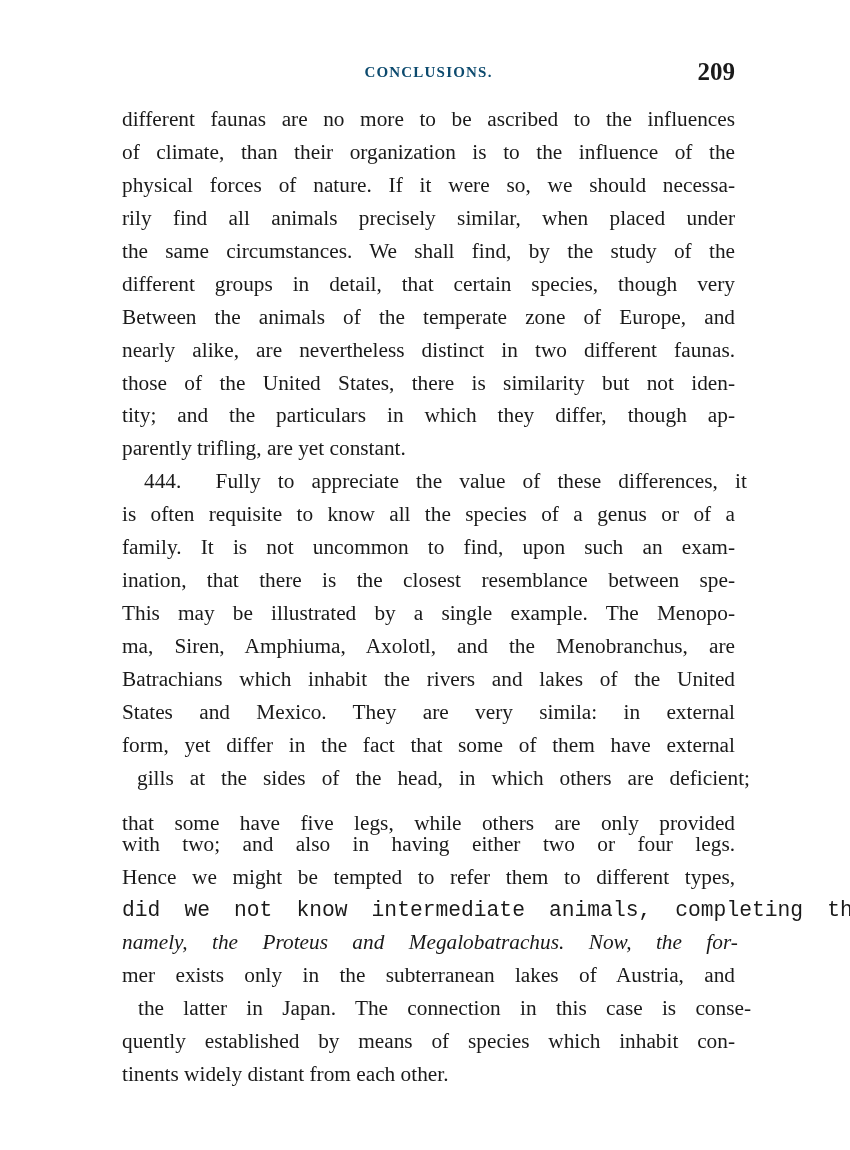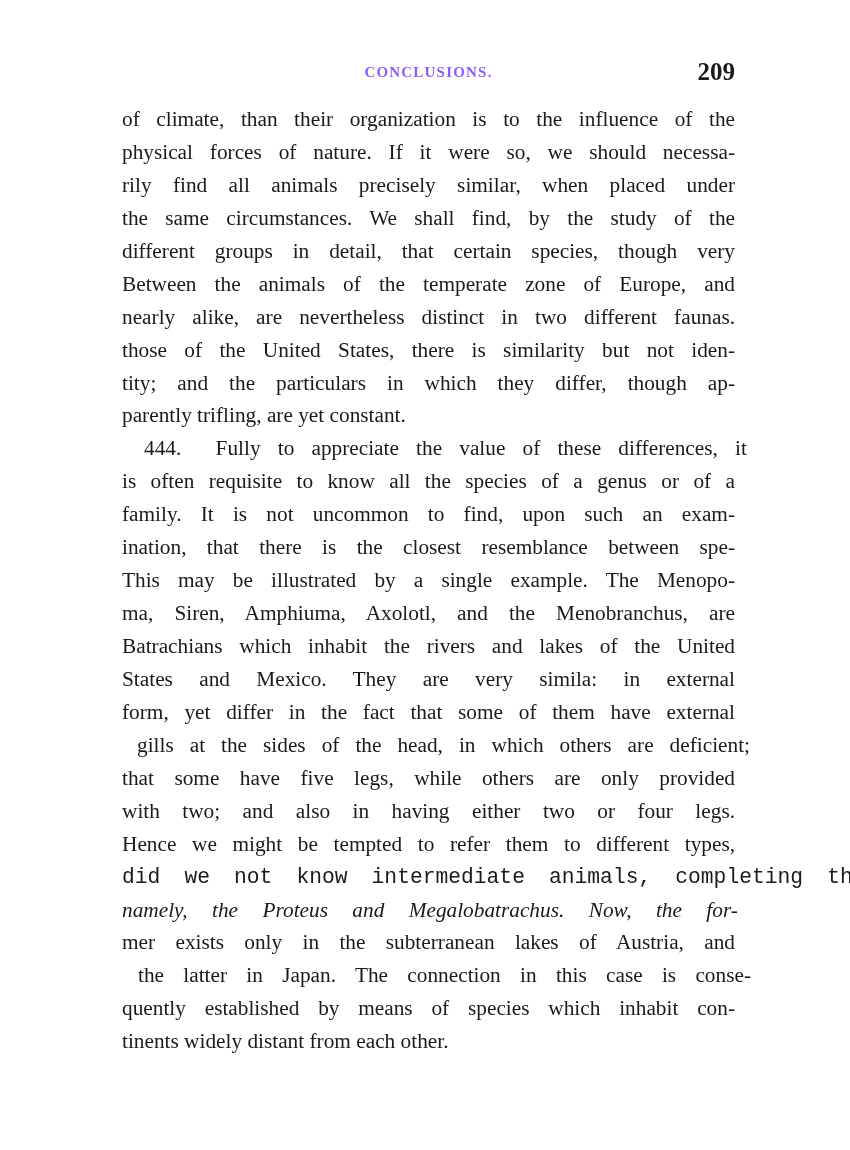--- a/index.html
+++ b/index.html
@@ -31,21 +31,21 @@
     .running-title {
       position: absolute;
       left: 0; right: 0;
       top: 6px;
       text-align: center;
       font-size: 15px;
       letter-spacing: 1.2px;
       font-weight: bold;
       font-variant: small-caps;
       text-transform: uppercase;
-      color: #8b5cf6;
+      color: #0c4a6e;
     }
     .page-number {
       position: absolute;
       right: 0;
       top: 0;
       font-size: 25px;
       font-weight: bold;
       color: #1a1a1a;
     }
     .body-text {
@@ -79,20 +79,21 @@
 <div class="page">
 
   <div class="running-head">
     <div class="running-title">CONCLUSIONS.</div>
     <div class="page-number">209</div>
   </div>
 
   <div class="body-text">
 
     <div class="paragraph">
+      <div class="line" style="display: block;"><span style="white-space: nowrap; display: inline-block; word-spacing: 10.2469px;">different faunas are no more to be ascribed to the influences</span></div>
       <div class="line" style="display: block;"><span style="white-space: nowrap; display: inline-block; word-spacing: 11.2484px;">of climate, than their organization is to the influence of the</span></div>
       <div class="line" style="display: block;"><span style="white-space: nowrap; display: inline-block; word-spacing: 11.5062px;">physical forces of nature. If it were so, we should necessa-</span></div>
       <div class="line" style="display: block;"><span style="white-space: nowrap; display: inline-block; word-spacing: 16.0391px;">rily find all animals precisely similar, when placed under</span></div>
       <div class="line" style="display: block;"><span style="white-space: nowrap; display: inline-block; word-spacing: 11.9484px;">the same circumstances. We shall find, by the study of the</span></div>
       <div class="line" style="display: block;"><span style="white-space: nowrap; display: inline-block; word-spacing: 14.5762px;">different groups in detail, that certain species, though very</span></div>
       <div class="line" style="display: block;"><span style="white-space: nowrap; display: inline-block; word-spacing: 12.7865px;">Between the animals of the temperate zone of Europe, and</span></div>
       <div class="line" style="display: block;"><span style="white-space: nowrap; display: inline-block; word-spacing: 11.7715px;">nearly alike, are nevertheless distinct in two different faunas.</span></div>
       <div class="line" style="display: block;"><span style="white-space: nowrap; display: inline-block; word-spacing: 12.0297px;">those of the United States, there is similarity but not iden-</span></div>
       <div class="line" style="display: block;"><span style="white-space: nowrap; display: inline-block; word-spacing: 15.6788px;">tity; and the particulars in which they differ, though ap-</span></div>
       <div class="line last">parently trifling, are yet constant.</div>
@@ -102,21 +103,21 @@
       <div class="line indent" style="display: block;"><span style="white-space: nowrap; display: inline-block; word-spacing: 11.8264px;"><span class="para-num">444.</span>&nbsp; <span>Fully to appreciate the value of these differences, it</span></span></div>
       <div class="line" style="display: block;"><span style="white-space: nowrap; display: inline-block; word-spacing: 9.07452px;">is often requisite to know all the species of a genus or of a</span></div>
       <div class="line" style="display: block;"><span style="white-space: nowrap; display: inline-block; word-spacing: 13.8828px;">family. It is not uncommon to find, upon such an exam-</span></div>
       <div class="line" style="display: block;"><span style="white-space: nowrap; display: inline-block; word-spacing: 15.0488px;">ination, that there is the closest resemblance between spe-</span></div>
       <div class="line" style="display: block;"><span style="white-space: nowrap; display: inline-block; word-spacing: 12.8212px;">This may be illustrated by a single example. The Menopo-</span></div>
       <div class="line" style="display: block;"><span style="white-space: nowrap; display: inline-block; word-spacing: 15.75px;">ma, Siren, Amphiuma, Axolotl, and the Menobranchus, are</span></div>
       <div class="line" style="display: block;"><span style="white-space: nowrap; display: inline-block; word-spacing: 11.401px;">Batrachians which inhabit the rivers and lakes of the United</span></div>
       <div class="line" style="display: block;"><span style="white-space: nowrap; display: inline-block; word-spacing: 21.0078px;">States and Mexico. They are very simila: in external</span></div>
       <div class="line" style="display: block;"><span style="white-space: nowrap; display: inline-block; word-spacing: 10.3892px;">form, yet differ in the fact that some of them have external</span></div>
       <div class="line" style="display: block; margin-left: 15px;"><span style="white-space: nowrap; display: inline-block; word-spacing: 10.6733px;">gills at the sides of the head, in which others are deficient;</span></div>
-      <div class="line" style="display: block;"><span style="white-space: nowrap; display: inline-block; word-spacing: 15.1458px;">that some have five legs, while others are only provided</span></div>
+      <div class="line" style="display: block;"><span style="white-space: nowrap; display: inline-block; word-spacing: 15.1458px; margin-top: 12px;">that some have five legs, while others are only provided</span></div>
       <div class="line" style="display: block;"><span style="white-space: nowrap; display: inline-block; word-spacing: 17.1172px;">with two; and also in having either two or four legs.</span></div>
       <div class="line" style="display: block;"><span style="white-space: nowrap; display: inline-block; word-spacing: 10.3031px;">Hence we might be tempted to refer them to different types,</span></div>
       <div class="line" style="display: block; font-family: Liberation Mono, monospace;"><span style="white-space: nowrap; display: inline-block; word-spacing: 11.2715px;">did we not know intermediate animals, completing the series,</span></div>
       <div class="line" style="display: block;"><span style="white-space: nowrap; display: inline-block; word-spacing: 19.0848px; font-style: italic;">namely, the Proteus and Megalobatrachus. Now, the for-</span></div>
       <div class="line" style="display: block;"><span style="white-space: nowrap; display: inline-block; word-spacing: 15.0139px;">mer exists only in the subterranean lakes of Austria, and</span></div>
       <div class="line" style="display: block; margin-left: 16px;"><span style="white-space: nowrap; display: inline-block; word-spacing: 13.9672px;">the latter in Japan. The connection in this case is conse-</span></div>
       <div class="line" style="display: block;"><span style="white-space: nowrap; display: inline-block; word-spacing: 13.4883px;">quently established by means of species which inhabit con-</span></div>
       <div class="line last">tinents widely distant from each other.</div>
     </div>
 

